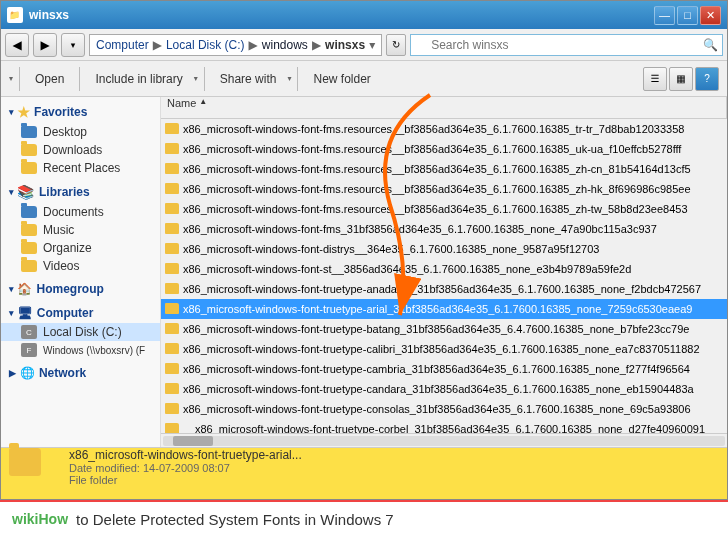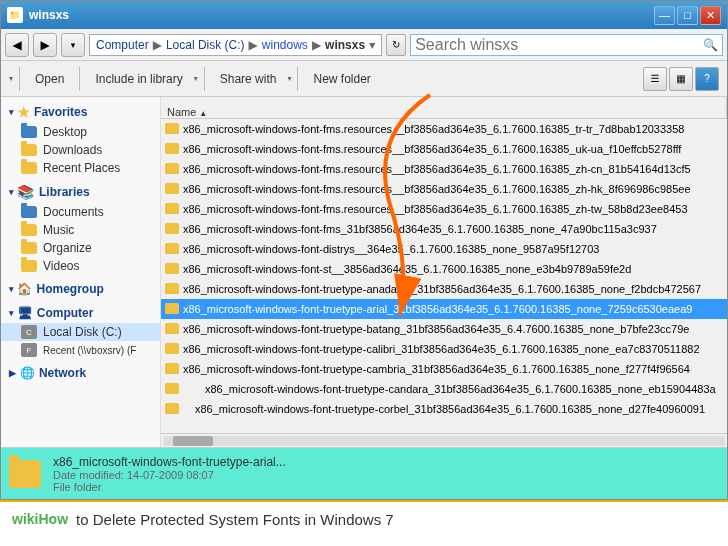--- a/index.html
+++ b/index.html
@@ -42,45 +42,45 @@
     .sidebar-item { display: flex; align-items: center; gap: 6px; padding: 2px 8px 2px 20px; cursor: pointer; font-size: 12px; color: #333; }
     .folder-icon { width: 16px; height: 12px; background: #f0c040; border-radius: 1px 3px 2px 2px; position: relative; flex-shrink: 0; }
     .folder-icon::before { content: ''; position: absolute; top: -3px; left: 0; width: 6px; height: 3px; background: #f0c040; border-radius: 1px 1px 0 0; }
     .special-folder { background: #4080c0; }
     .special-folder::before { background: #4080c0; }
     .drive-icon { width: 16px; height: 14px; background: #888; border-radius: 2px; position: relative; flex-shrink: 0; display: flex; align-items: center; justify-content: center; font-size: 8px; color: #fff; }
 
     
     .file-list { flex: 1; overflow: hidden; display: flex; flex-direction: column; }
     .file-list-header { height: 22px; background: #f0f0f0; border-bottom: 1px solid #ccc; display: flex; align-items: center; }
-    .col-header { padding: 0 6px; font-size: 11px; color: #333; border-right: 1px solid #ccc; height: 100%; display: flex; align-items: flex-end; cursor: pointer; }
+    .col-header { padding: 0 6px; font-size: 11px; color: #333; border-right: 1px solid #ccc; height: 100%; display: flex; align-items: flex-start; cursor: pointer; }
     .col-header.name { flex: 1; }
     .col-header .sort-arrow { font-size: 8px; margin-left: 3px; }
     .file-rows { flex: 1; overflow-y: auto; overflow-x: hidden; }
     .file-row { display: flex; align-items: center; padding: 1px 0; min-height: 20px; border-bottom: 1px solid transparent; }
     .file-row.selected { background: #3399ff; color: #fff; }
     .file-row.selected .file-name { color: #fff; }
     .file-cell { padding: 0 4px; font-size: 11px; overflow: hidden; text-overflow: ellipsis; white-space: nowrap; }
     .file-cell.name { flex: 1; display: flex; align-items: center; gap: 4px; }
     .file-icon { width: 14px; height: 11px; background: #f0c040; border-radius: 1px 2px 1px 1px; position: relative; flex-shrink: 0; }
     .file-icon::before { content: ''; position: absolute; top: -2px; left: 0; width: 5px; height: 2px; background: #f0c040; border-radius: 1px 1px 0 0; }
     .scrollbar-h { height: 14px; background: #f0f0f0; border-top: 1px solid #ccc; display: flex; align-items: center; padding: 0 2px; }
     .scrollbar-track { flex: 1; height: 10px; background: #ddd; border-radius: 2px; position: relative; }
     .scrollbar-thumb { width: 40px; height: 10px; background: #aaa; border-radius: 2px; position: absolute; left: 10px; }
 
     
-    .status-bar { height: 52px; background: #5eead4; border-top: 1px solid #ccc; display: flex; align-items: center; padding: 0 8px; gap: 12px; }
+    .status-bar { height: 52px; background: #fde047; border-top: 1px solid #ccc; display: flex; padding: 0 8px; gap: 28px; }
     .status-folder-icon { width: 32px; height: 28px; background: #f0c040; border-radius: 2px 4px 3px 3px; position: relative; flex-shrink: 0; }
     .status-folder-icon::before { content: ''; position: absolute; top: -5px; left: 0; width: 10px; height: 5px; background: #f0c040; border-radius: 2px 2px 0 0; }
     .status-info { flex: 1; }
     .status-name { font-size: 12px; color: #333; }
     .status-detail { font-size: 11px; color: #666; }
 
     
-    .wikihow-bar { height: 36px; background: #fff; border-top: 2px solid #eab308; display: flex; align-items: center; padding: 0 12px; gap: 8px; }
+    .wikihow-bar { height: 36px; background: #fff; border-top: 2px solid #ef4444; display: flex; align-items: center; padding: 0 12px; gap: 8px; }
     .wikihow-logo { font-size: 14px; color: #999; font-style: italic; }
     .wikihow-logo span { color: #4caf50; font-weight: bold; font-style: normal; }
     .wikihow-text { font-size: 15px; color: #333; font-weight: normal; }
 
     
     .arrow-overlay { position: absolute; top: 85px; left: 350px; width: 100px; height: 250px; pointer-events: none; }
 
     .wrapper { position: relative; }
   </style>
 </head>
@@ -103,28 +103,28 @@
 
     <div class="address-bar">
       <div class="nav-btn">◀</div>
       <div class="nav-btn">▶</div>
       <div class="nav-btn" style="font-size:9px;">▾</div>
       <div class="address-path">
         <span style="color:#15428b;">Computer</span>
         <span class="path-sep">▶</span>
         <span style="color:#15428b;">Local Disk (C:)</span>
         <span class="path-sep">▶</span>
-        <span style="color:#1d4ed8;">windows</span>
+        <span style="color:#0f172a;">windows</span>
         <span class="path-sep">▶</span>
         <span style="color:#333; font-weight:bold;">winsxs</span>
         <span class="path-sep">▾</span>
       </div>
       <div style="width:20px;height:22px;background:linear-gradient(to bottom,#f8f8f8,#ddd);border:1px solid #aaa;display:flex;align-items:center;justify-content:center;cursor:pointer;font-size:10px;border-radius:2px;">↻</div>
       <div class="search-box">
-        <input type="text" style="color: #be185d; font-size: 16px; width: 120px;" placeholder="Search winsxs">
+        <input type="text" style="color: #be185d; font-size: 12px; width: 120px; margin-left: 16px;" placeholder="Search winsxs">
         <div style="font-size:12px;cursor:pointer;">🔍</div>
       </div>
     </div>
 
     <div class="toolbar">
       <span class="arrow" style="font-size:8px;color:#666;">▾</span>
       <div class="toolbar-separator"></div>
       <button class="toolbar-btn">Open</button>
       <div class="toolbar-separator"></div>
       <button class="toolbar-btn">Include in library</button>
@@ -201,21 +201,21 @@
             <span style="font-size:9px;">▾</span>
             <span style="font-size:12px;">🖥</span>
             <span>Computer</span>
           </div>
           <div class="sidebar-item" style="background:#cce4ff;">
             <div class="drive-icon">C</div>
             <span>Local Disk (C:)</span>
           </div>
           <div class="sidebar-item">
             <div class="drive-icon">F</div>
-            <span style="font-size:10px;">Recent (\\vboxsrv) (F</span>
+            <span style="font-size:10px;">Windows (\\vboxsrv) (F</span>
           </div>
         </div>
 
         <div class="sidebar-section">
           <div class="sidebar-header">
             <span style="font-size:9px;">▶</span>
             <span style="font-size:12px;">🌐</span>
             <span>Network</span>
           </div>
         </div>
@@ -303,21 +303,27 @@
     </div>
             <div class="file-row">
       <div class="file-cell name">
         <div class="file-icon"></div>
         <span class="file-name" style="font-size:11px;">x86_microsoft-windows-font-truetype-cambria_31bf3856ad364e35_6.1.7600.16385_none_f277f4f96564</span>
       </div>
     </div>
             <div class="file-row">
       <div class="file-cell name">
         <div class="file-icon"></div>
-        <span class="file-name" style="font-size:11px;margin-left:22px;">x86_microsoft-windows-font-truetype-candara_31bf3856ad364e35_6.1.7600.16385_none_eb15904483a</span>
+        <span class="file-name" style="font-size:11px;">x86_microsoft-windows-font-truetype-candara_31bf3856ad364e35_6.1.7600.16385_none_eb15904483a</span>
+      </div>
+    </div>
+            <div class="file-row">
+      <div class="file-cell name">
+        <div class="file-icon"></div>
+        <span class="file-name" style="font-size:11px;">x86_microsoft-windows-font-truetype-consolas_31bf3856ad364e35_6.1.7600.16385_none_69c5a93806</span>
       </div>
     </div>
             <div class="file-row">
       <div class="file-cell name">
         <div class="file-icon"></div>
         <span class="file-name" style="font-size:11px;margin-left:12px;">x86_microsoft-windows-font-truetype-corbel_31bf3856ad364e35_6.1.7600.16385_none_d27fe40960091</span>
       </div>
     </div>
           </div>
         <div class="scrollbar-h">

